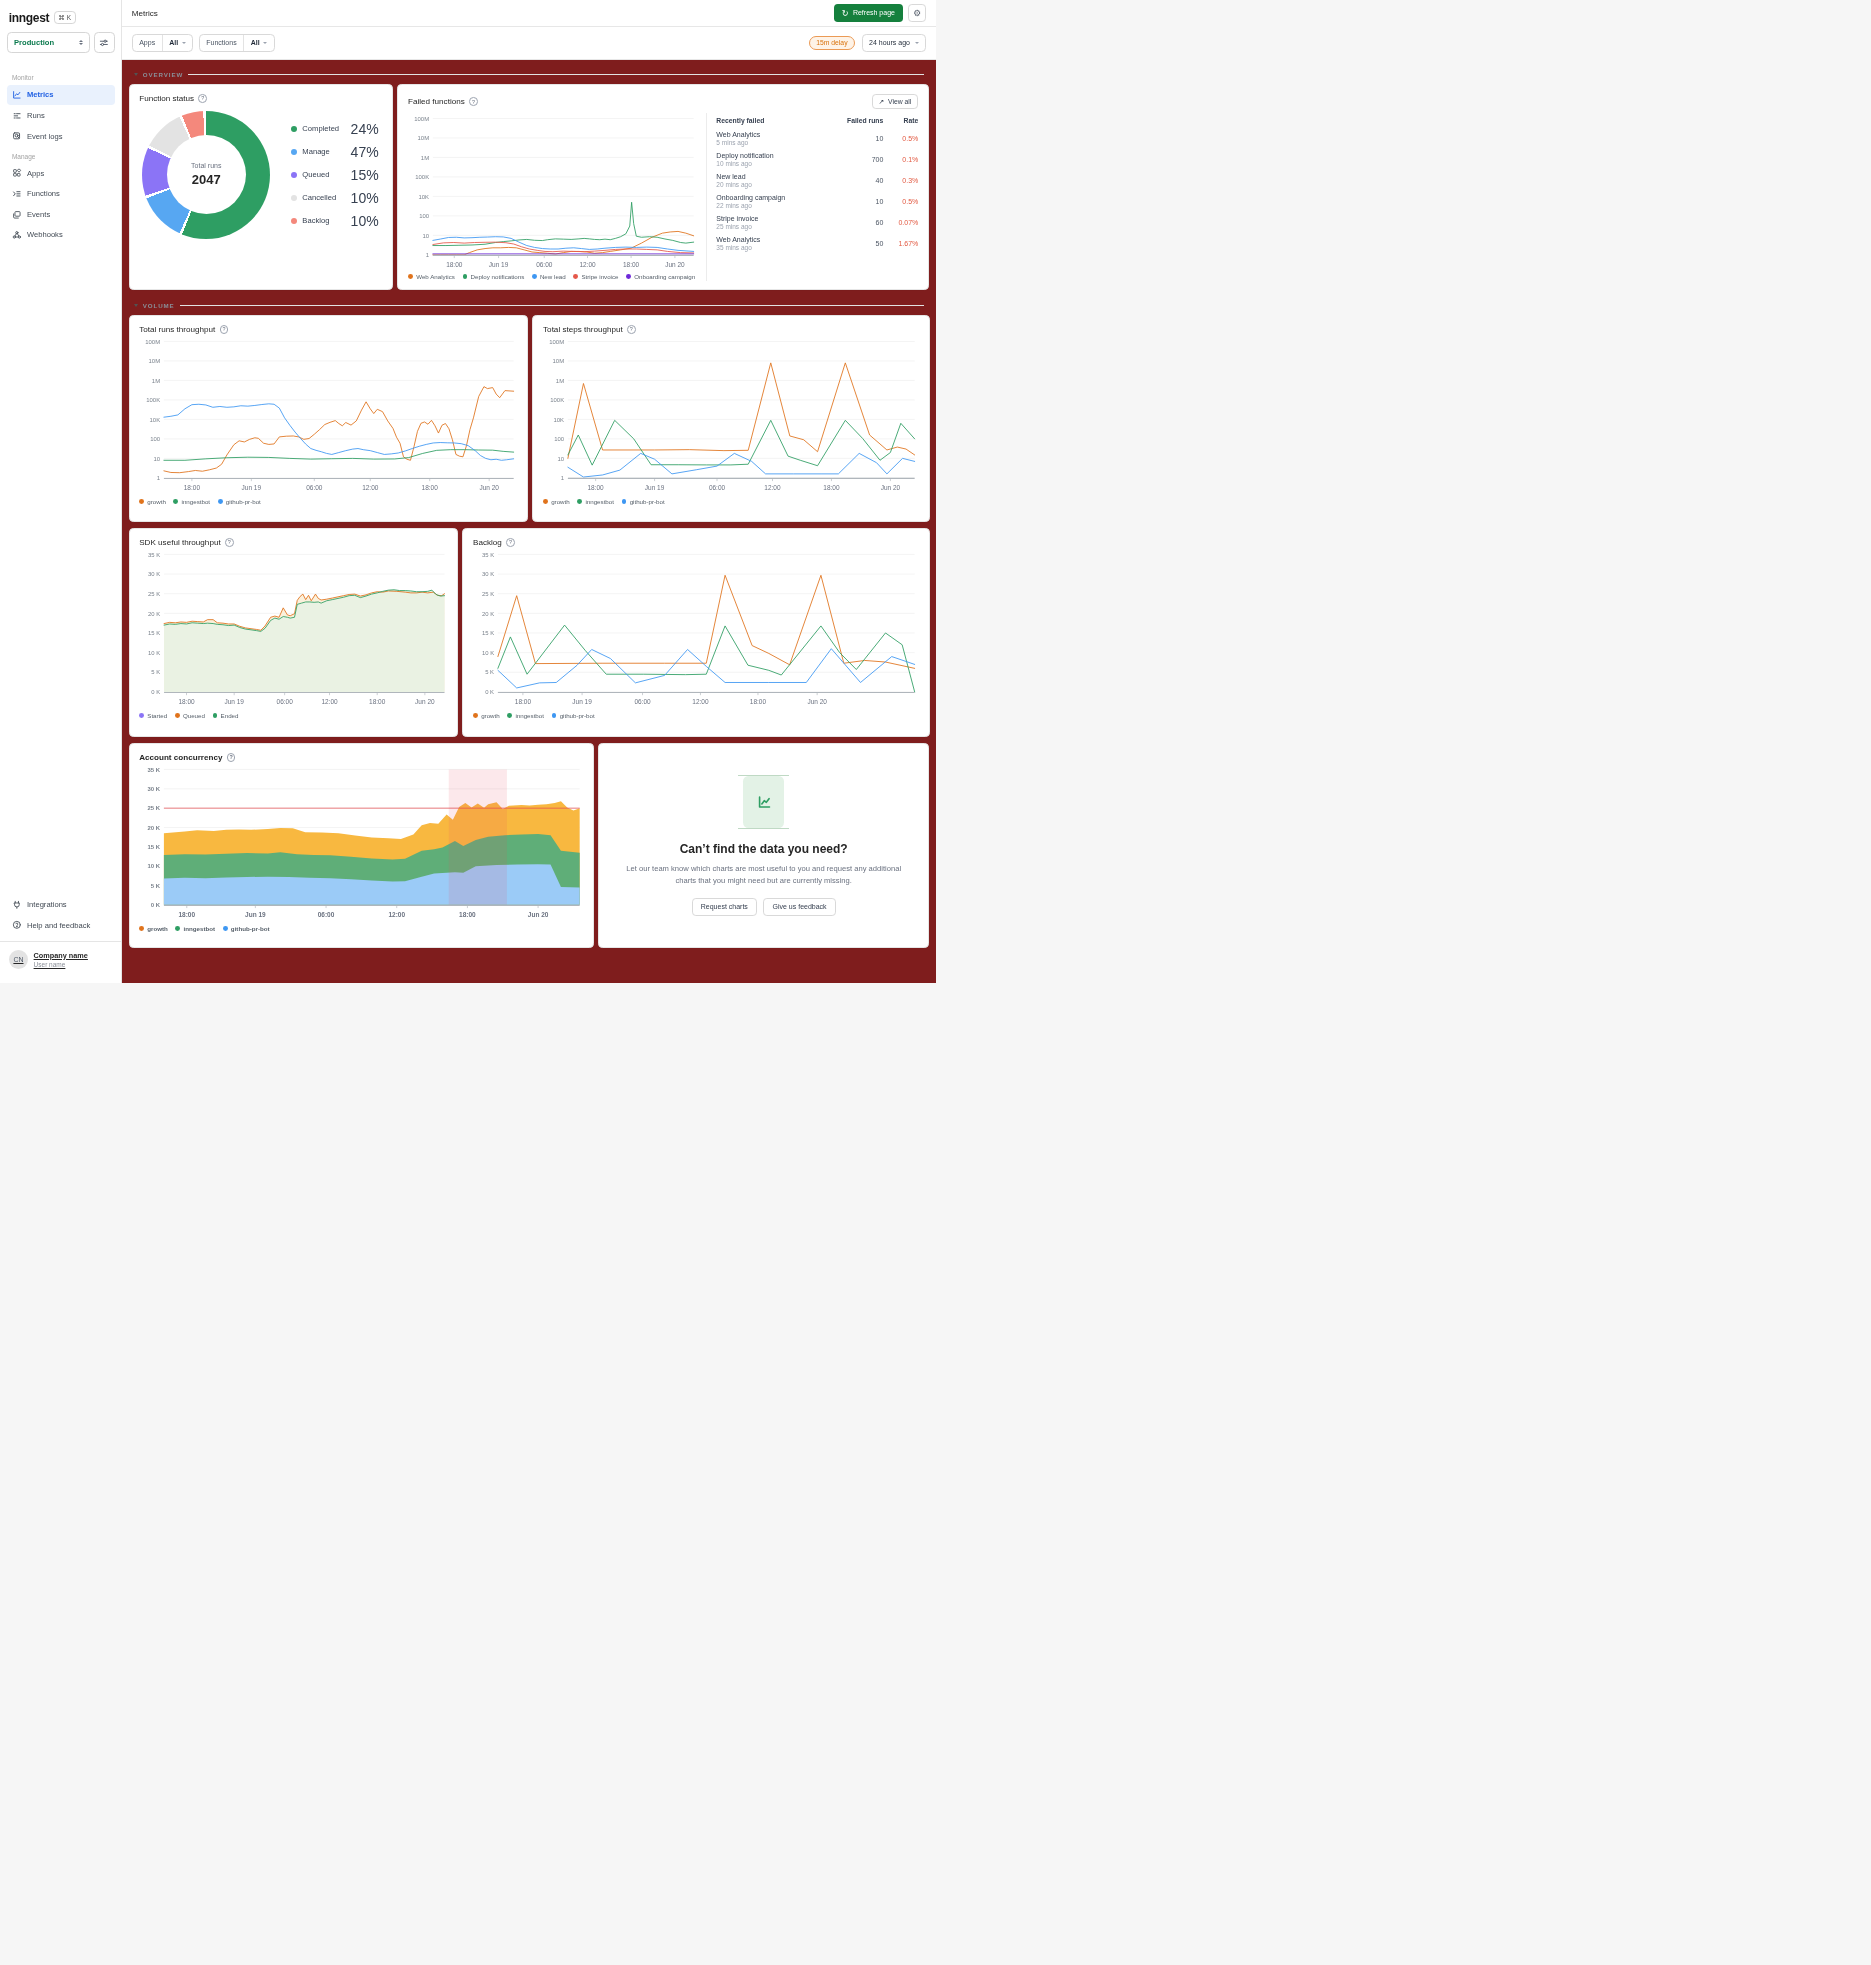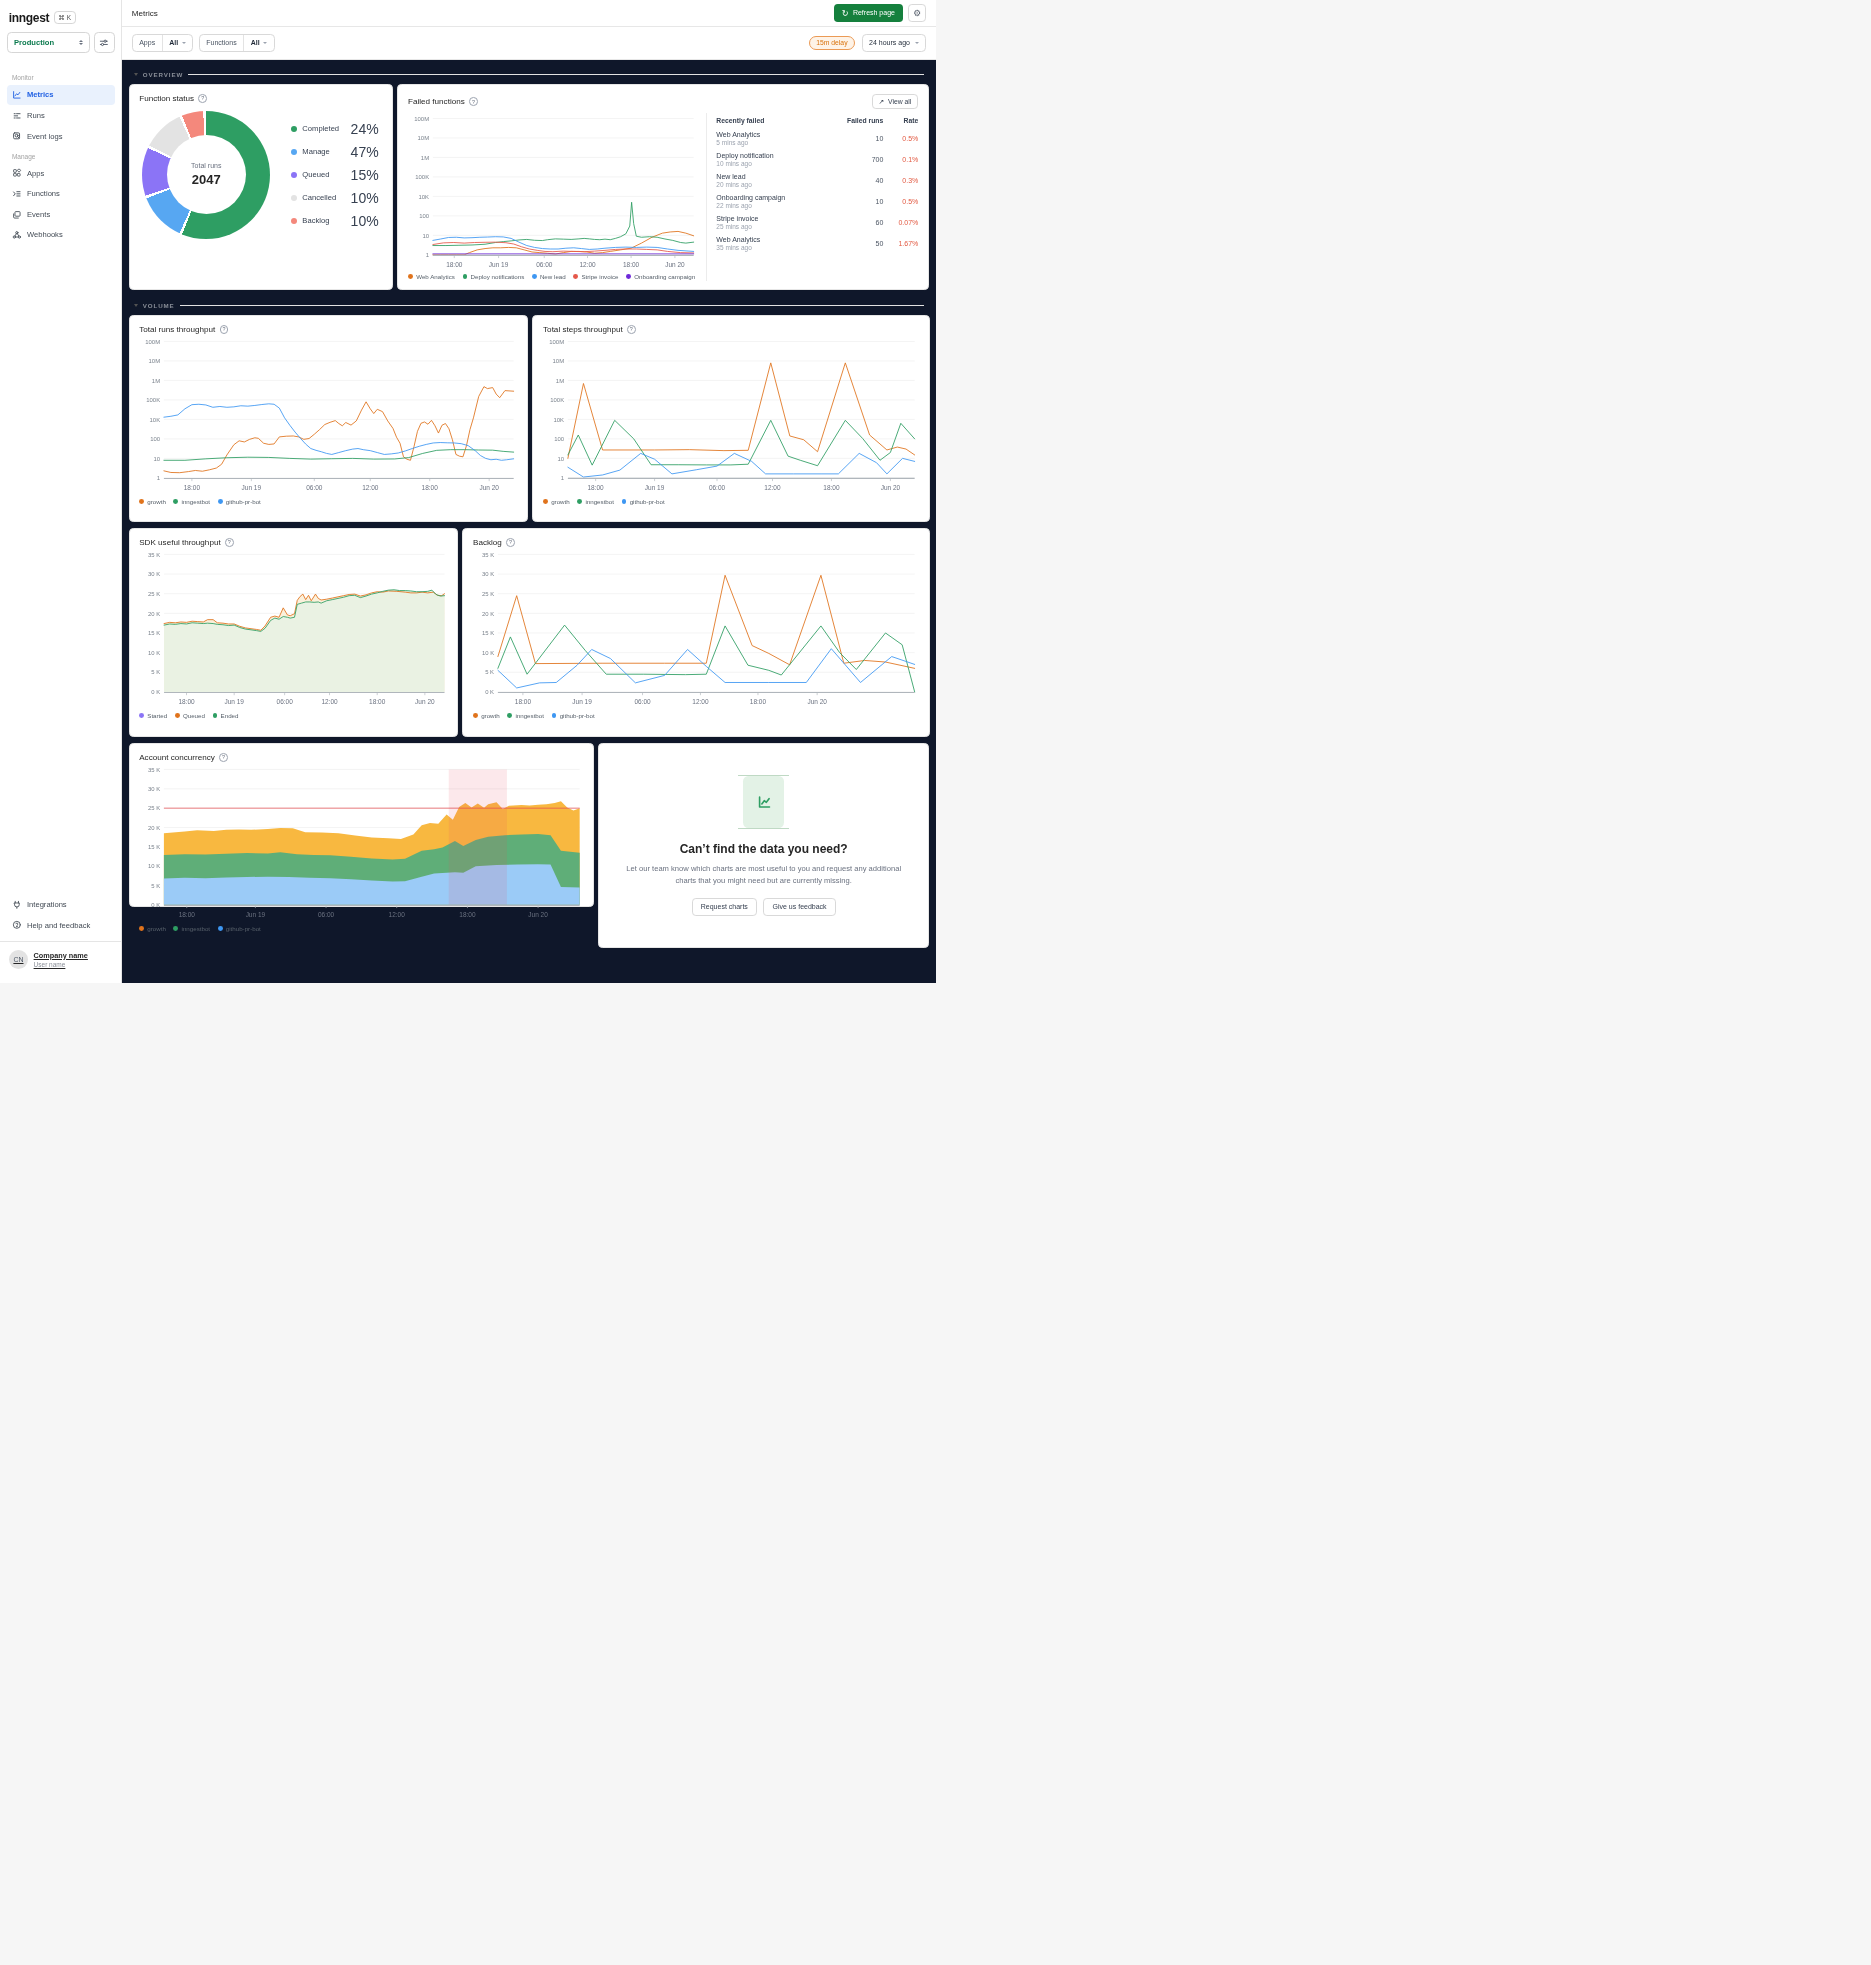--- a/index.html
+++ b/index.html
@@ -40,21 +40,21 @@
 
   .filterbar { height:33px; background:#fff; border-bottom:0.5px solid #e7e7e7; display:flex; align-items:center; padding:0 9.7px; gap:5.4px; }
   .split-btn { display:flex; border:0.5px solid #d9d9d9; border-radius:4.3px; height:18.4px; background:#fff; overflow:hidden; cursor:pointer; }
   .split-btn .seg { display:flex; align-items:center; padding:0 6.5px; font-size:7px; color:#4b5563; }
   .split-btn .seg.val { border-left:0.5px solid #e3e3e3; color:#1f2937; font-weight:bold; gap:3.8px; }
   .chev { width:0; height:0; border-left:2.2px solid transparent; border-right:2.2px solid transparent; border-top:2.7px solid #9ca3af; display:inline-block; }
   .filterbar-right { margin-left:auto; display:flex; align-items:center; gap:6.5px; }
   .pill { border:0.5px solid #eb9a55; background:#fef3e7; color:#d9730d; font-size:6.8px; padding:2.2px 6.5px; border-radius:541px; }
   .time-select { display:flex; align-items:center; gap:4.9px; border:0.5px solid #d9d9d9; border-radius:4.3px; height:18.4px; padding:0 6.5px; font-size:7px; color:#1f2937; background:#fff; cursor:pointer; }
 
-  .content { flex:1; padding:5.4px 7px 27px 6.5px; background:#0f172a; }
+  .content { flex:1; padding:5.4px 7px 27px 6.5px; background:#7f1d1d; }
   .section-head { display:flex; align-items:center; gap:4.9px; padding:5.4px 5.4px 6.5px 5.4px; }
   .tri { width:0; height:0; border-left:2.7px solid transparent; border-right:2.7px solid transparent; border-top:3.2px solid #525252; }
   .section-label { font-size:6.2px; font-weight:bold; letter-spacing:0.9px; color:#8a8f98; }
   .section-rule { flex:1; height:0.5px; background:#e2e2e2; }
 
   .row { display:flex; gap:4.9px; margin-bottom:6px; }
   .panel { background:#fff; border:0.5px solid #e6e6e6; border-radius:4.3px; box-shadow:0 0.5px 1.1px rgba(0,0,0,.03); padding:8.7px 9.7px; }
   .panel-title-row { display:flex; align-items:center; gap:4.3px; margin-bottom:2.2px; }
   .panel-title { font-size:8.1px; color:#262626; }
   .qicon { width:8.7px; height:8.7px; border:0.8px solid #9ca3af; border-radius:50%; color:#6b7280; font-size:5.4px; display:inline-flex; align-items:center; justify-content:center; }
@@ -90,21 +90,21 @@
   
   .legend { display:flex; align-items:center; gap:7.6px; margin-top:4.3px; flex-wrap:nowrap; }
   .leg-item { display:flex; align-items:center; gap:3.2px; font-size:6.2px; color:#57606a; white-space:nowrap; }
   .leg-dot { width:4.9px; height:4.9px; border-radius:50%; display:inline-block; }
   svg text { font-family:"Liberation Sans","DejaVu Sans",sans-serif; }
 
   .vol-left1 { width:399px; height:207px; }
   .vol-right1 { flex:1; height:207px; }
   .vol-left2 { width:329px; height:209px; }
   .vol-right2 { flex:1; height:209px; }
-  .vol-left3 { width:465px; height:164px; }
+  .vol-left3 { width:465px; height:205px;font-weight:bold; }
   .vol-right3 { flex:1; height:205px; display:flex; flex-direction:column; align-items:center; justify-content:center; text-align:center; padding:10.8px 21.7px; }
 
   
   .cta-iconbox { position:relative; width:41px; height:52px; background:#e3f2e6; border-radius:5.4px; display:flex; align-items:center; justify-content:center; margin-bottom:14px; }
   .cta-iconbox:before, .cta-iconbox:after { content:""; position:absolute; left:-4.9px; right:-4.9px; height:0.5px; background:#bfd9c4; }
   .cta-iconbox:before { top:-0.5px; } .cta-iconbox:after { bottom:-0.5px; }
   .cta-heading { font-size:12px; font-weight:bold; color:#262626; margin-bottom:7.6px; }
   .cta-body { font-size:7.6px; color:#6b7280; line-height:1.5; max-width:303px; margin-bottom:12px; }
   .cta-btns { display:flex; gap:6.5px; }
   .btn-outline { border:0.5px solid #d9d9d9; border-radius:3.8px; background:#fff; padding:4.3px 8.1px; font-size:7px; color:#374151; cursor:pointer; font-family:inherit; }

